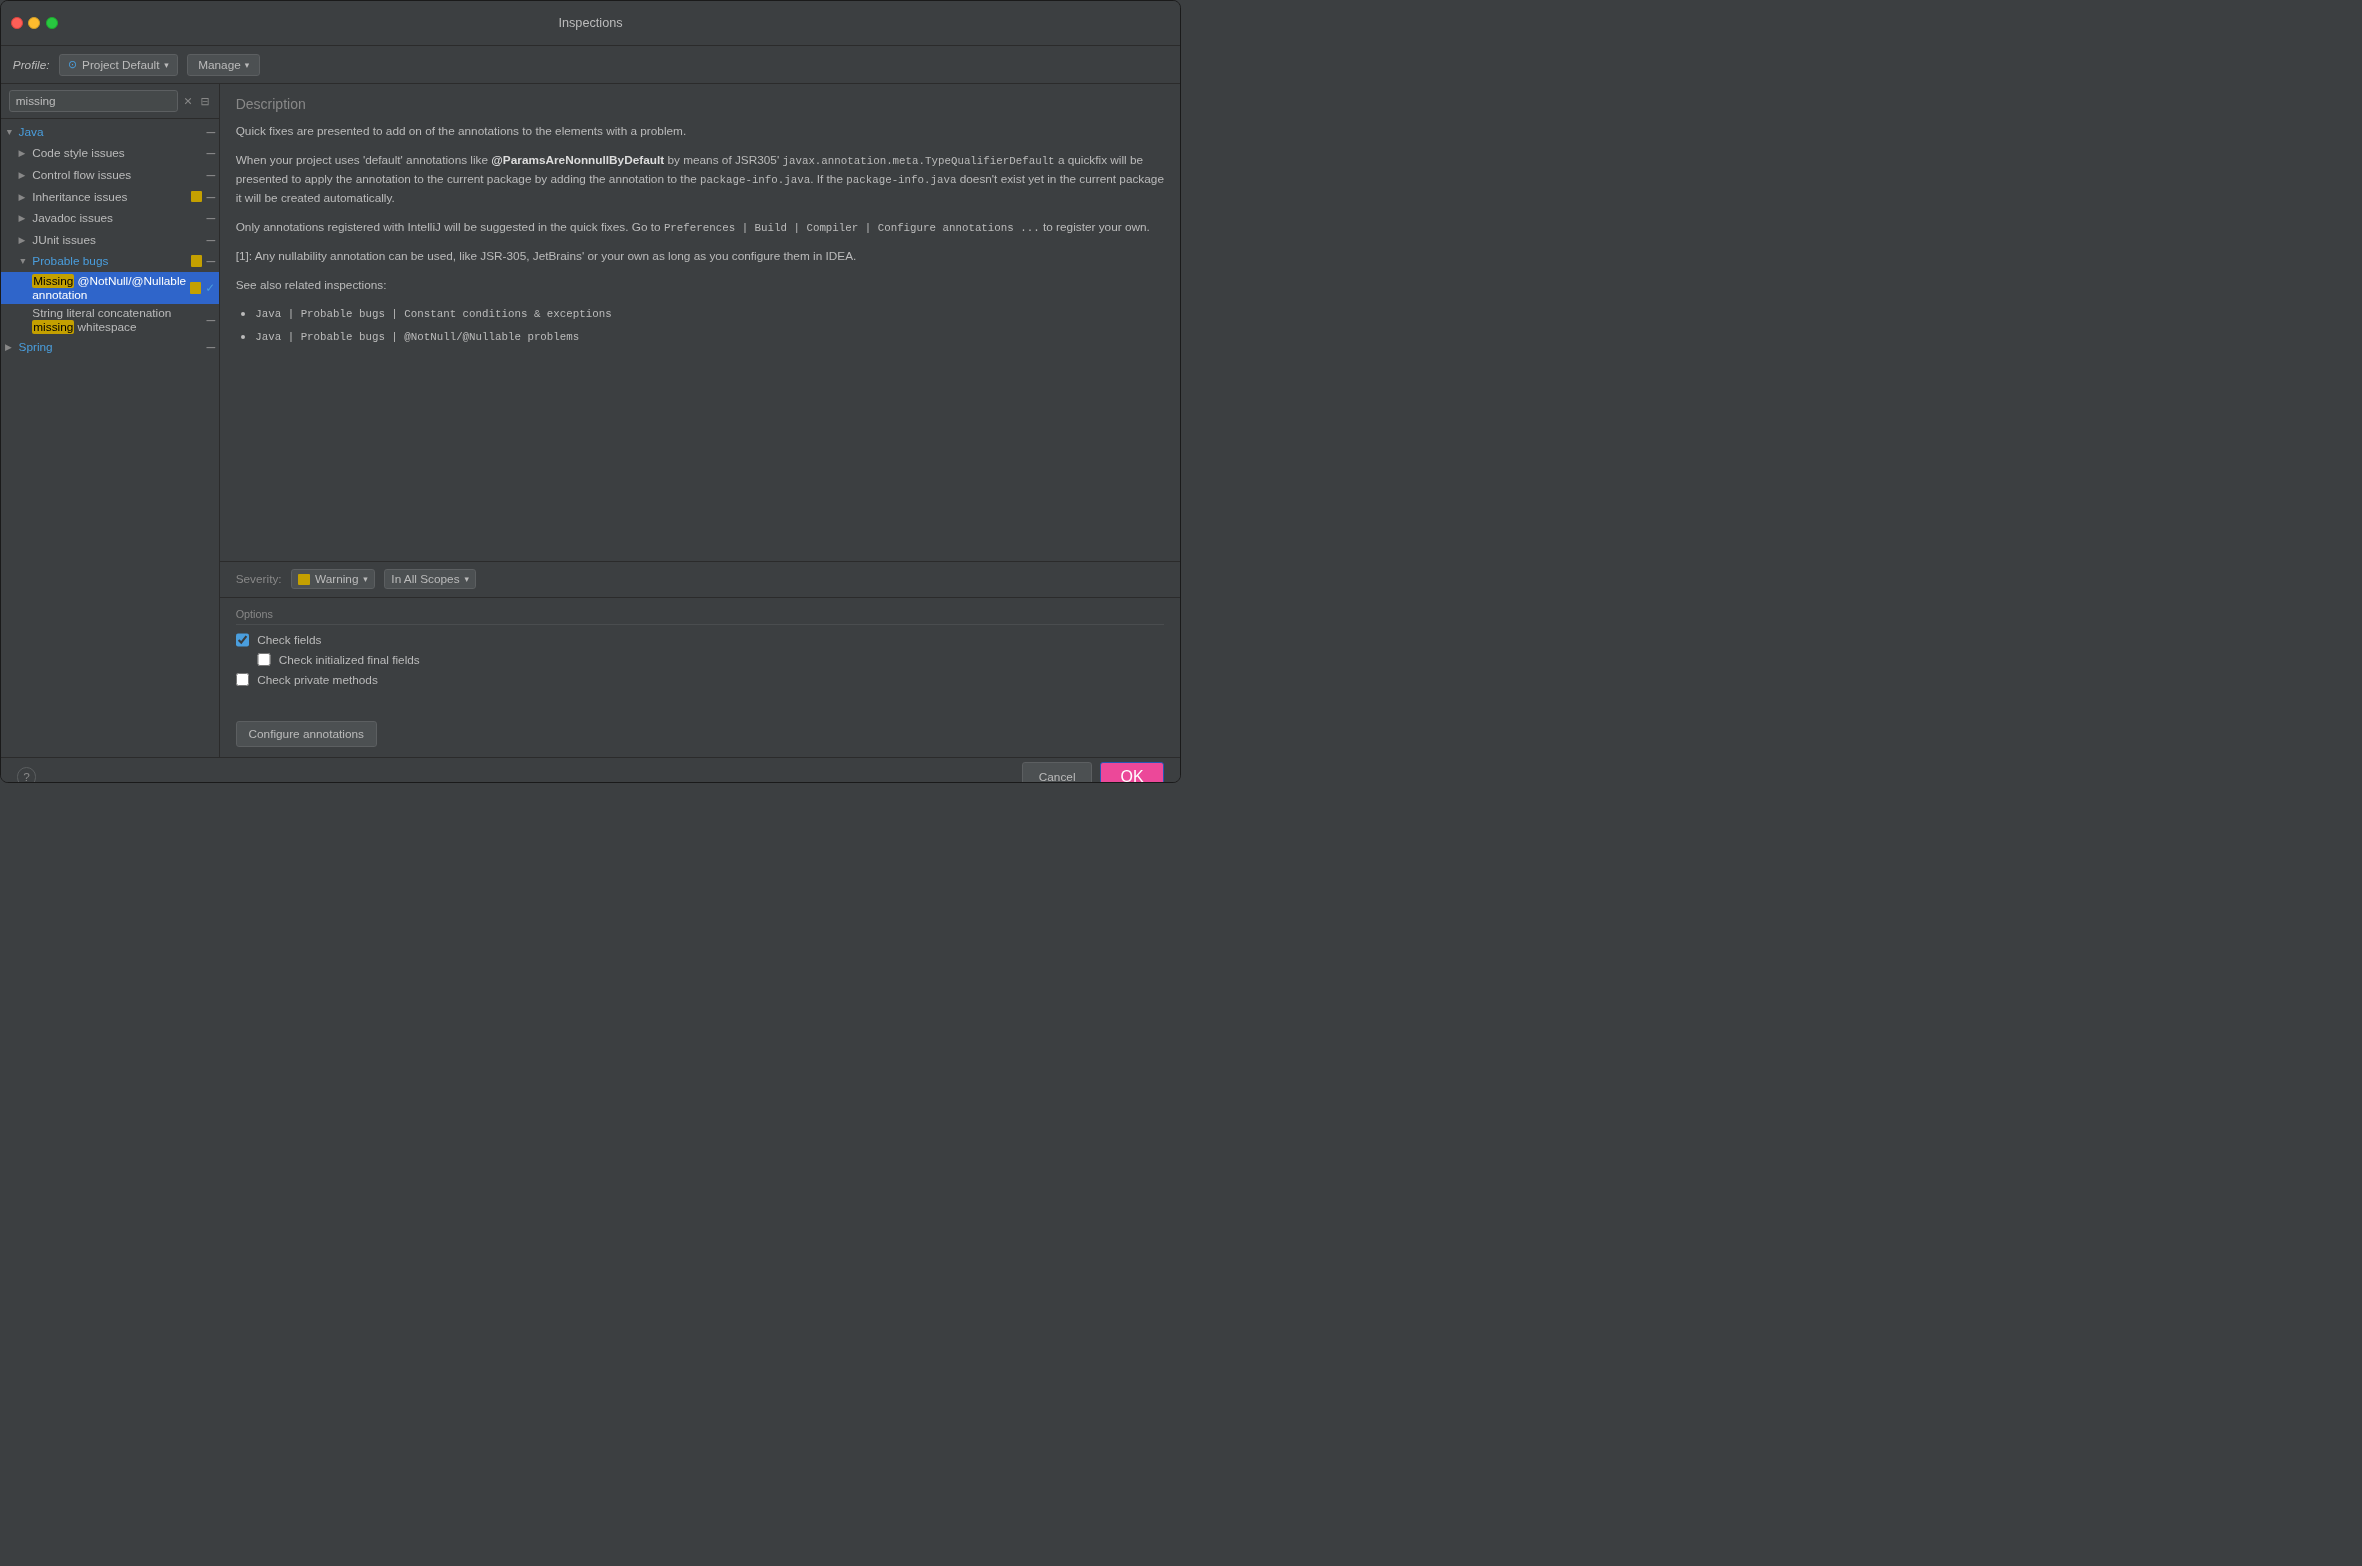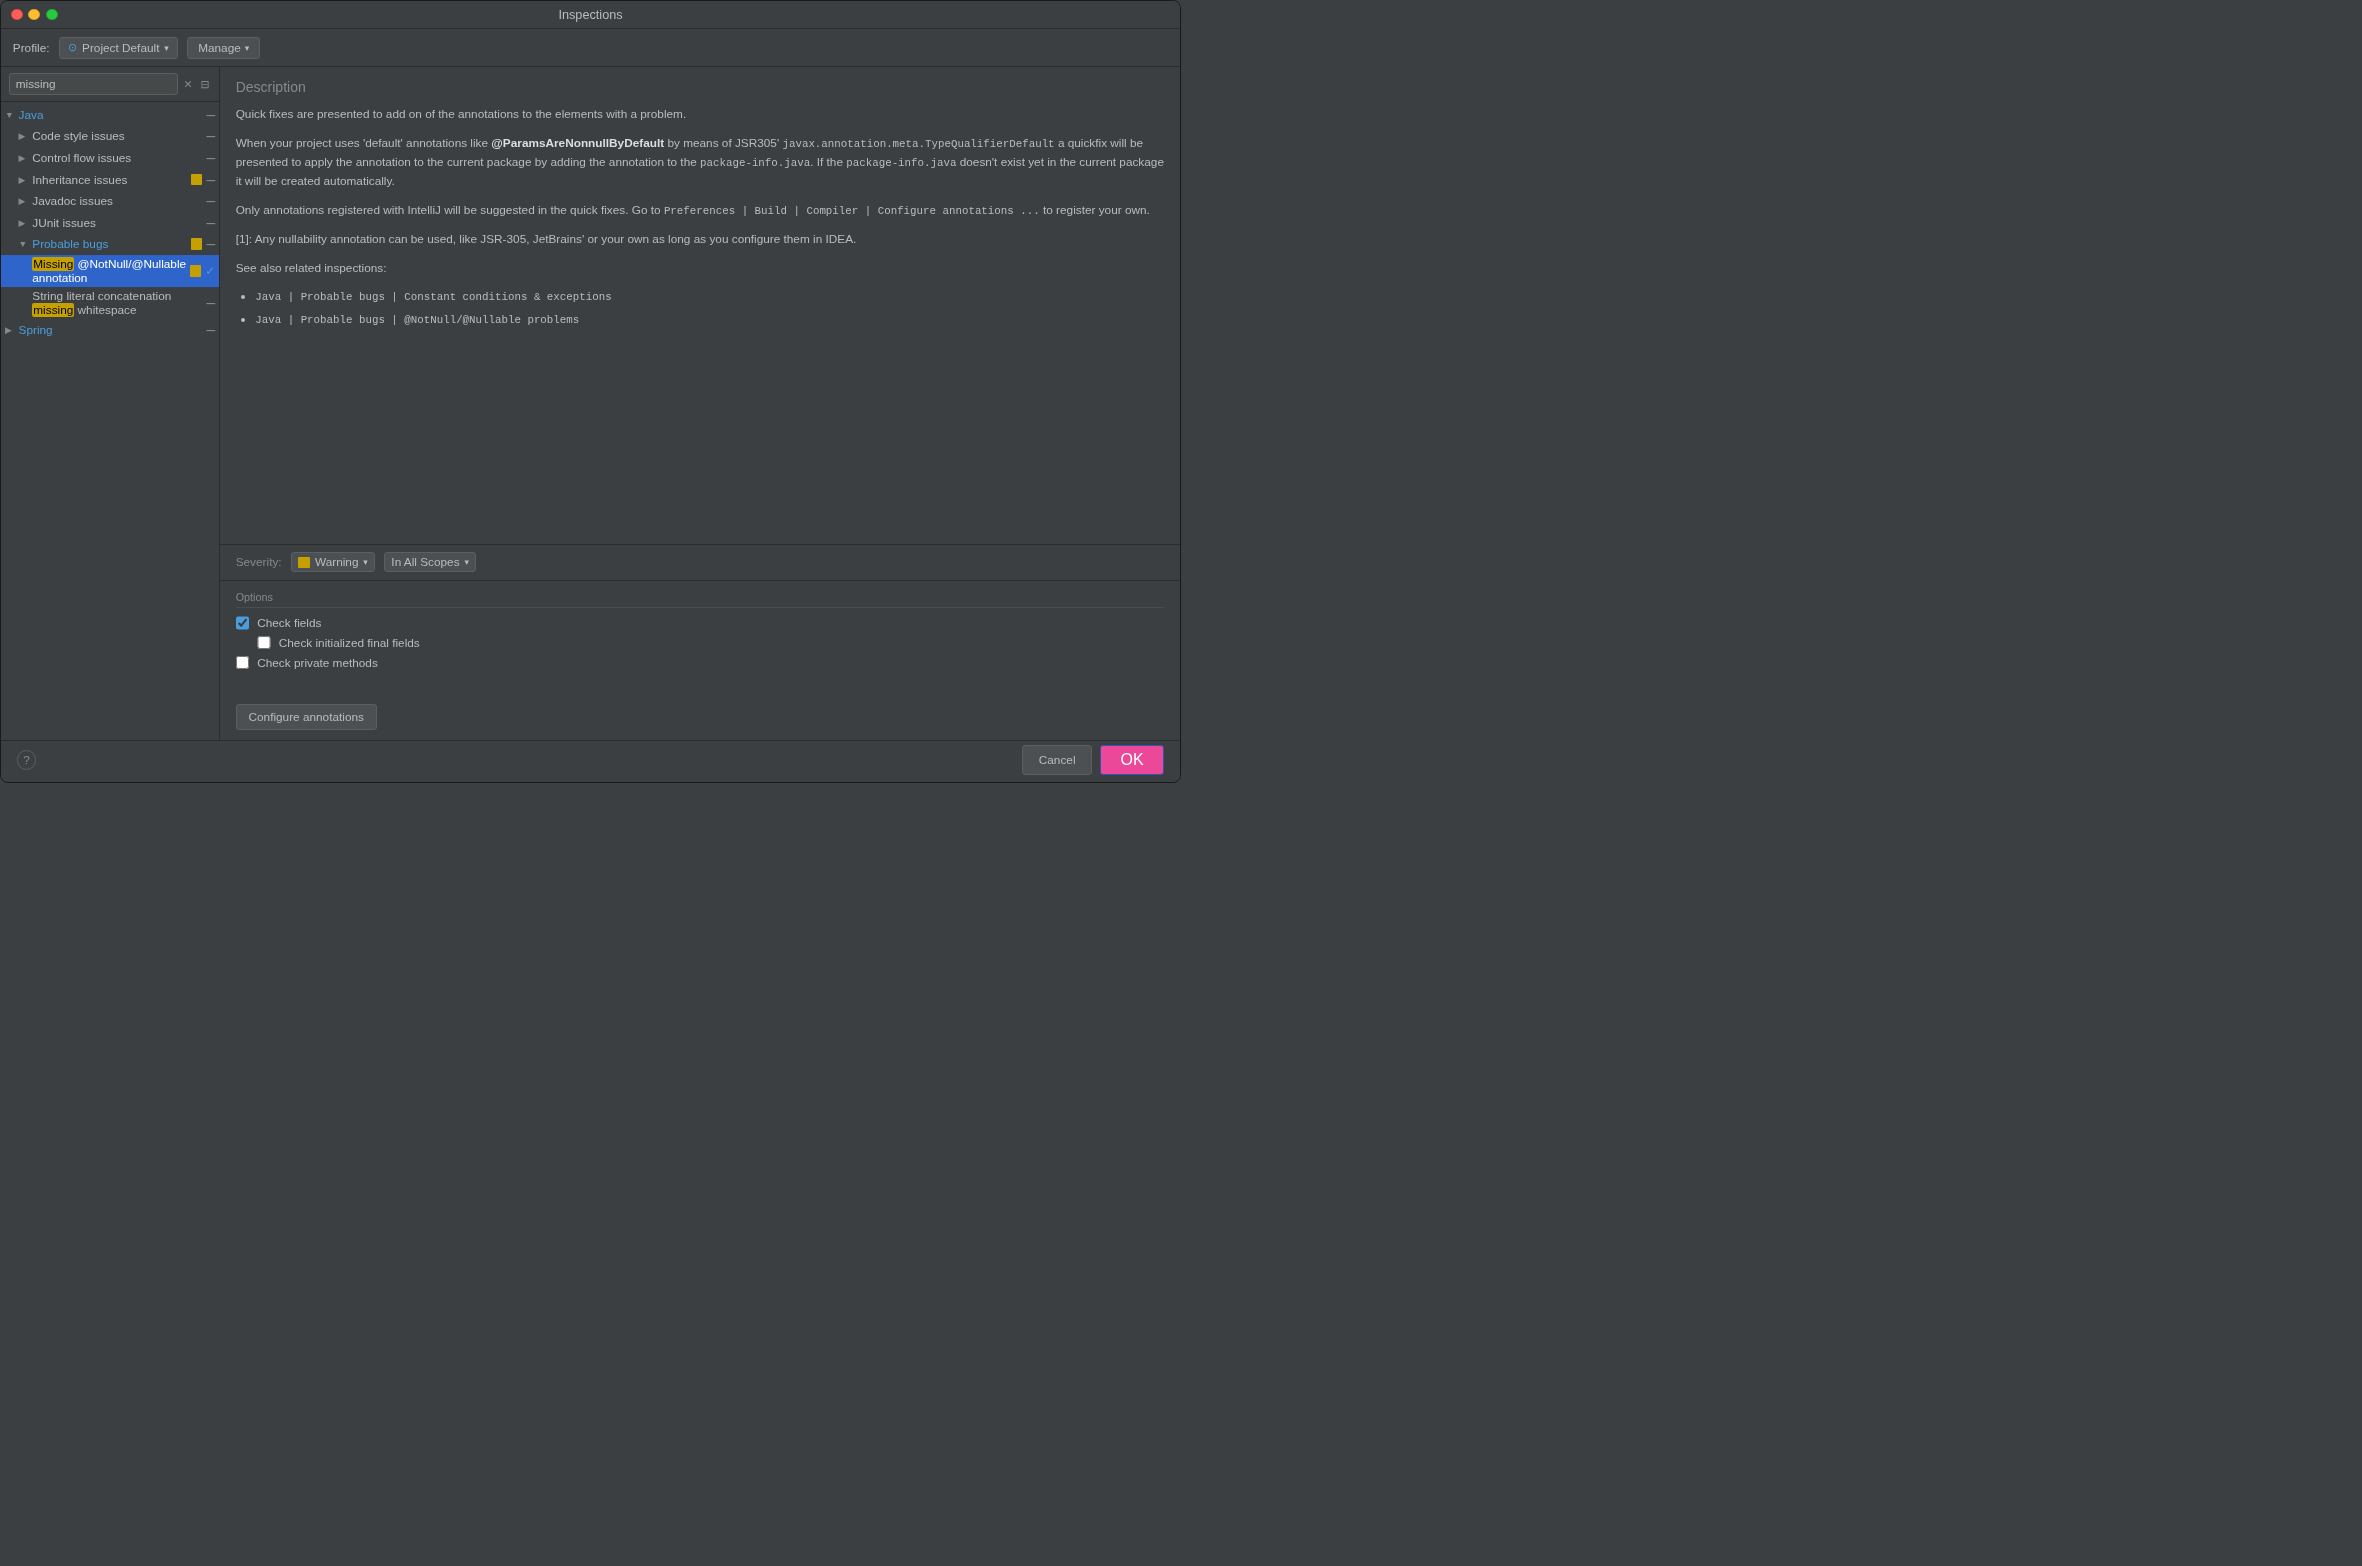--- a/index.html
+++ b/index.html
@@ -9,21 +9,21 @@
       background: #3c3f41;
       color: #bbbbbb;
       width: 1181px;
       height: 783px;
       overflow: hidden;
       border-radius: 7.8px;
       border: 1px solid #1a1a1a;
     }
     .title-bar {
       background: #3c3f41;
-      height: 28px;
+      height: 45px;
       display: flex;
       align-items: center;
       justify-content: center;
       position: relative;
       border-bottom: 1px solid #2b2b2b;
     }
     .traffic-lights {
       position: absolute;
       left: 9.8px;
       display: flex;
@@ -46,20 +46,21 @@
       display: flex;
       align-items: center;
       padding: 7.8px 11.8px;
       gap: 9.8px;
       background: #3c3f41;
       border-bottom: 1px solid #2b2b2b;
     }
     .profile-label {
       color: #bbbbbb;
       font-size: 11.8px;
+      font-style: italic;
     }
     .profile-select {
       display: flex;
       align-items: center;
       background: #4c5052;
       border: 1px solid #5c5f61;
       border-radius: 2.9px;
       padding: 2.9px 7.8px;
       gap: 4.9px;
       cursor: pointer;

